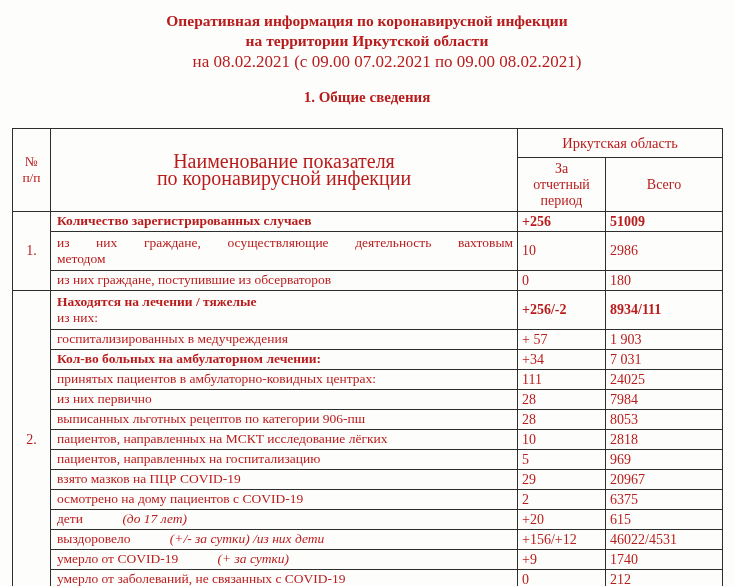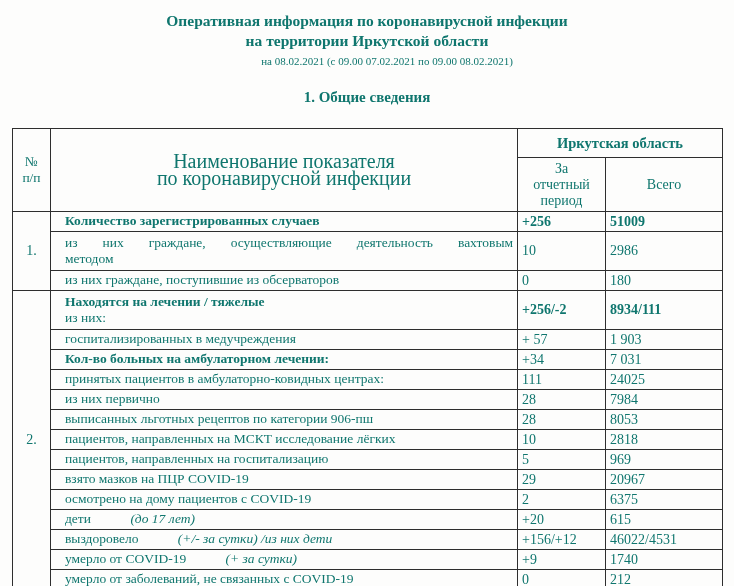--- a/index.html
+++ b/index.html
@@ -3,50 +3,50 @@
 <meta charset="utf-8">
 <style>
   html, body { margin: 0; padding: 0; background: #e8e8e8; }
   .page {
     position: relative;
     width: 734px;
     height: 586px;
     background: #fdfdfc;
     overflow: hidden;
     font-family: "Liberation Serif", "DejaVu Serif", serif;
-    color: #0f766e;
+    color: #b91c1c;
     box-sizing: border-box;
   }
   .titles { padding-top: 11px; text-align: center; }
   .t1, .t2 { font-size: 15.5px; font-weight: bold; line-height: 20px; }
-  .t3 { font-size: 11px; font-weight: normal; line-height: 21px; margin-left: 40px; }
+  .t3 { font-size: 17px; font-weight: normal; line-height: 21px; margin-left: 40px; }
   .section-heading { margin-top: 16px; font-size: 15px; font-weight: bold; text-align: center; line-height: 18px; }
 
   table.main {
     border-collapse: collapse;
     table-layout: fixed;
     width: 710px;
     margin: 22px 0 0 12px;
   }
   th, td {
     border: 1px solid #2e2e2e;
     padding: 1px 4px;
     font-size: 13.5px;
     vertical-align: middle;
     box-sizing: border-box;
     overflow: hidden;
   }
   thead th { font-weight: normal; text-align: center; }
-  th.region { font-weight: bold; height: 29px; font-size: 14.5px; }
+  th.region { font-weight: normal; height: 29px; font-size: 14.5px; }
   tr.hdr2 th { height: 54px; line-height: 16px; font-size: 14px; }
   th.numhead { line-height: 16px; font-size: 13.5px; }
   th.indhead { line-height: 17px; font-size: 20px; }
 
   td.num { text-align: center; font-size: 14px; }
-  td.label { text-align: left; padding-left: 14px; line-height: 16.5px; }
+  td.label { text-align: left; padding-left: 6px; line-height: 16.5px; }
   td.val { text-align: left; font-size: 14px; line-height: 16px; }
   .b { font-weight: bold; }
   .i { font-style: italic; margin-left: 36px; }
   .just-line { text-align: justify; text-align-last: justify; }
   tr.h1 { height: 20px; }
   tr.h2 { height: 39px; }
   tr.partial td.label { padding-left: 270px; }
   td.label .sub { font-weight: normal; }
 </style>
 </head>

